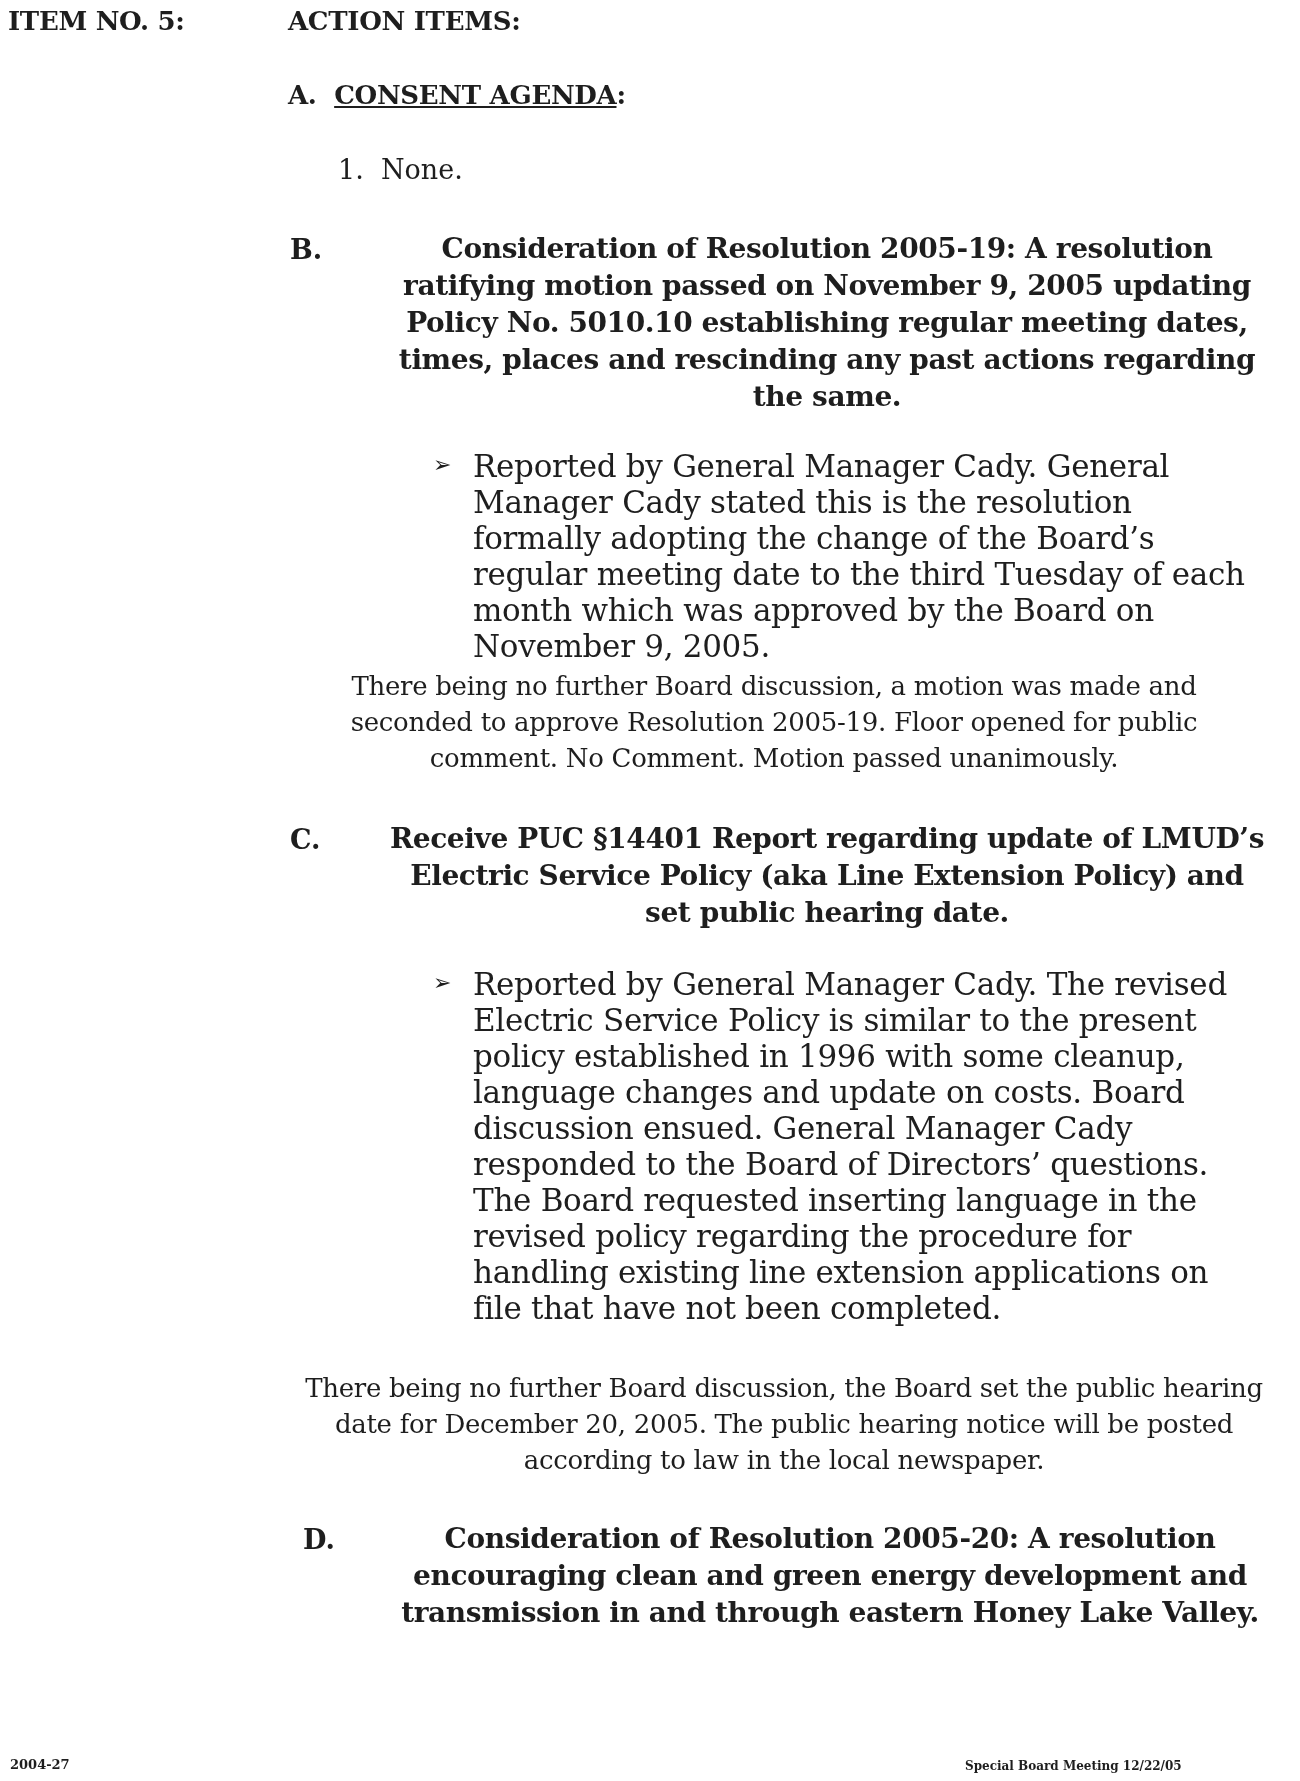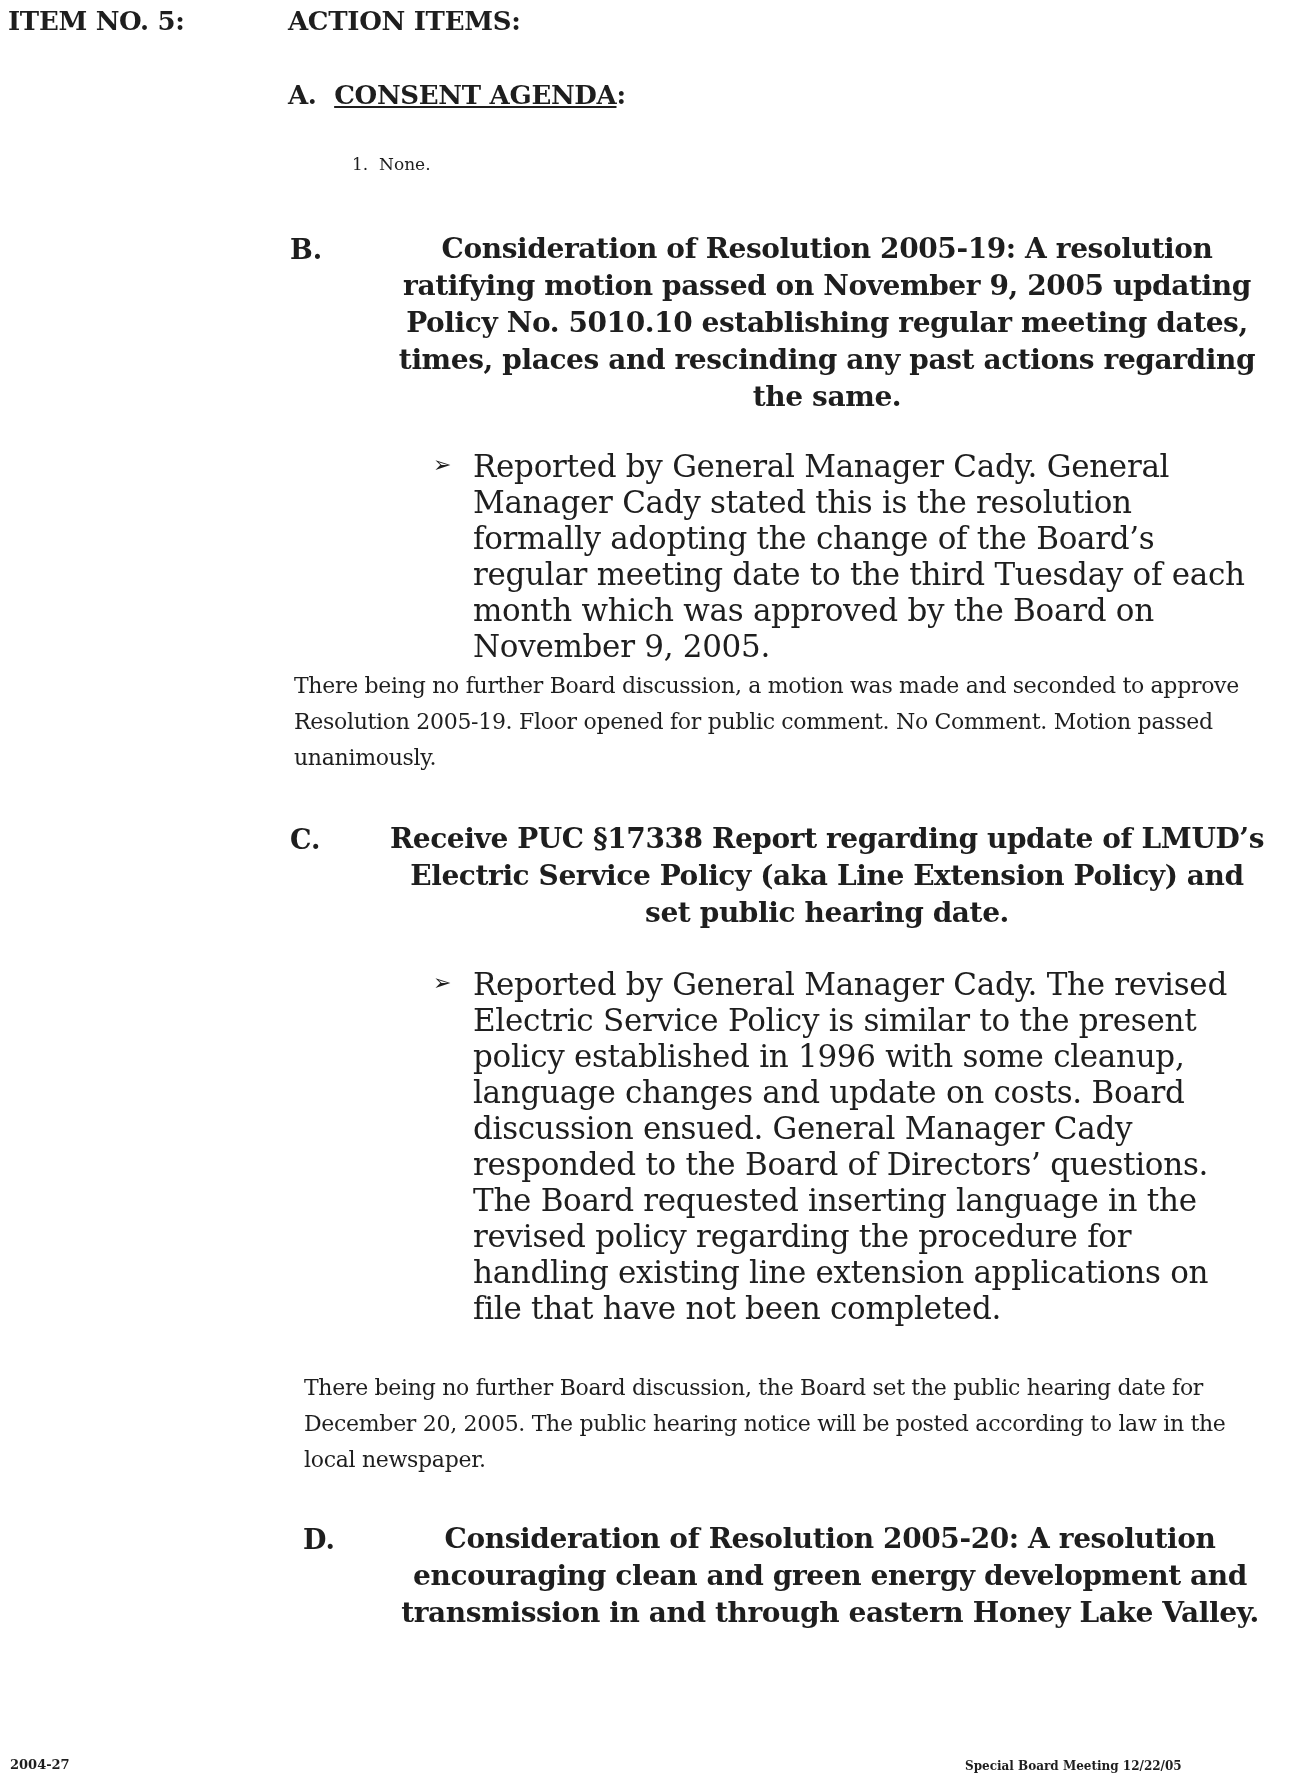--- a/index.html
+++ b/index.html
@@ -6,28 +6,28 @@
   body {
     width: 1300px; height: 1781px; background: #ffffff; position: relative;
     overflow: hidden; color: #1e1e1e;
     font-family: "DejaVu Serif", "Liberation Serif", serif;
   }
   .abs { position: absolute; }
   .item-label { left: 8px; top: 6px; font-size: 26px; font-weight: bold; letter-spacing: -0.3px; }
   .item-title { left: 288px; top: 6px; font-size: 26px; font-weight: bold; letter-spacing: -0.3px; }
   .sub-a { left: 288px; top: 80px; font-size: 26px; font-weight: bold; letter-spacing: -0.3px; }
   .sub-a .t { text-decoration: underline; }
-  .none { left: 338px; top: 154px; font-size: 17px; margin-left: 14px; }
+  .none { left: 338px; top: 154px; font-size: 27px; }
   .sec { left: 290px; width: 1000px; }
   .sec .letter { position: absolute; left: 0; top: 0; font-size: 27px; font-weight: bold; }
   .sec .head { position: absolute; left: 97px; width: 880px; font-size: 28px; font-weight: bold; line-height: 37px; letter-spacing: -0.4px; text-align: center; }
   .bullet { left: 433px; width: 820px; }
   .bullet .arrow { position: absolute; left: 0; top: 4px; font-size: 22px; }
   .bullet .txt { position: absolute; left: 40px; width: 790px; font-size: 31px; line-height: 36px; letter-spacing: -0.3px; }
-  .para { width: 960px; font-size: 22px; line-height: 36px; letter-spacing: -0.3px; }
+  .para { width: 960px; font-size: 26px; line-height: 36px; letter-spacing: -0.3px; text-align: center; }
   .footer-left { left: 10px; top: 1757px; font-size: 13px; font-weight: bold; }
   .footer-right { left: 965px; top: 1759px; font-size: 12px; font-weight: bold; }
 </style>
 </head>
 <body>
 
 <div class="abs item-label">ITEM NO. 5:</div>
 <div class="abs item-title"><span>ACTION ITEMS</span><span style="text-decoration:none;display:inline-block">:</span></div>
 
 <div class="abs sub-a">
@@ -41,21 +41,21 @@
   <div class="head">Consideration of Resolution 2005-19: A resolution ratifying motion passed on November 9, 2005 updating Policy No. 5010.10 establishing regular meeting dates, times, places and rescinding any past actions regarding the same.</div>
 </div>
 <div class="abs bullet" style="top:448px">
   <span class="arrow">➢</span>
   <div class="txt">Reported by General Manager Cady.  General Manager Cady stated this is the resolution formally adopting the change of the Board’s regular meeting date to the third Tuesday of each month which was approved by the Board on November 9, 2005.</div>
 </div>
 <div class="abs para" style="left:294px; top:668px">There being no further Board discussion, a motion was made and seconded to approve Resolution 2005-19.  Floor opened for public comment.  No Comment.  Motion passed unanimously.</div>
 
 <div class="abs sec" style="top:820px">
   <div class="letter" style="top:4px">C.</div>
-  <div class="head">Receive PUC §17338 Report regarding update of LMUD’s Electric Service Policy (aka Line Extension Policy) and set public hearing date.</div>
+  <div class="head">Receive PUC §14401 Report regarding update of LMUD’s Electric Service Policy (aka Line Extension Policy) and set public hearing date.</div>
 </div>
 <div class="abs bullet" style="top:966px">
   <span class="arrow">➢</span>
   <div class="txt">Reported by General Manager Cady.  The revised Electric Service Policy is similar to the present policy established in 1996 with some cleanup, language changes and update on costs.  Board discussion ensued.  General Manager Cady responded to the Board of Directors’ questions.  The Board requested inserting language in the revised policy regarding the procedure for handling existing line extension applications on file that have not been completed.</div>
 </div>
 <div class="abs para" style="left:304px; top:1370px">There being no further Board discussion, the Board set the public hearing date for December 20, 2005.  The public hearing notice will be posted according to law in the local newspaper.</div>
 
 <div class="abs sec" style="top:1520px; left:303px">
   <div class="letter" style="top:4px">D.</div>
   <div class="head" style="left:87px">Consideration of Resolution 2005-20:  A resolution encouraging clean and green energy development and transmission in and through eastern Honey Lake Valley.</div>

